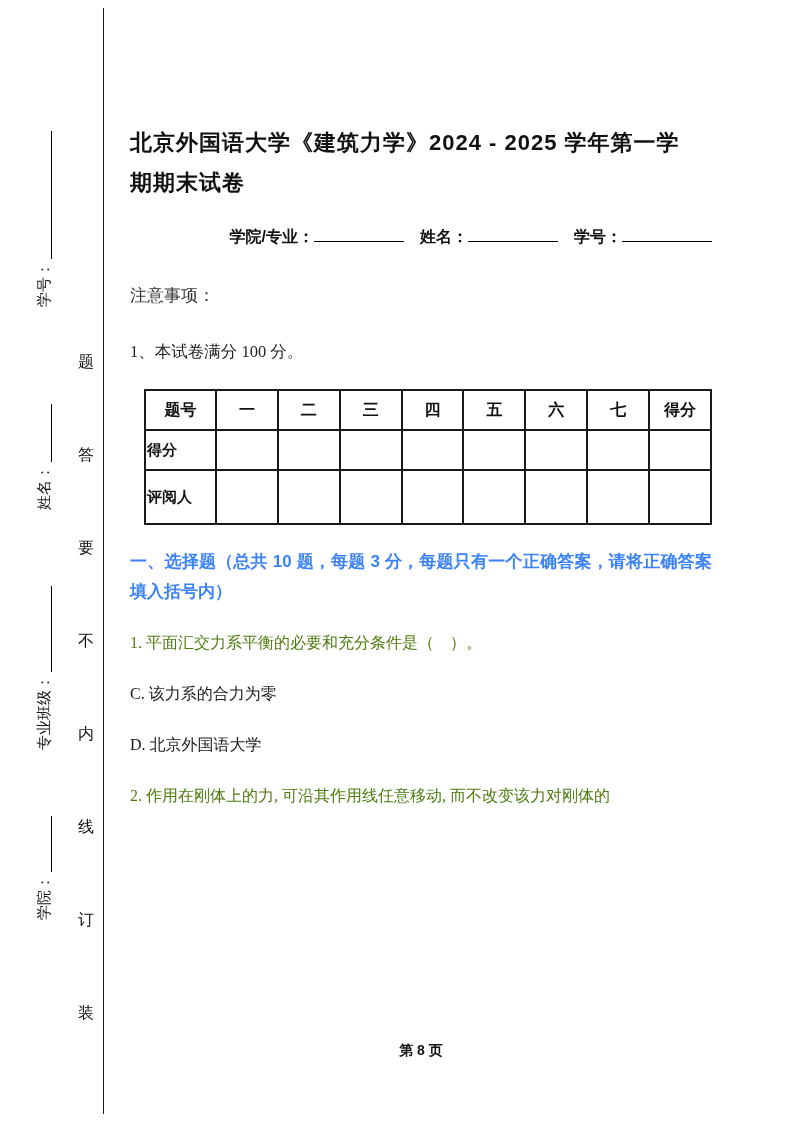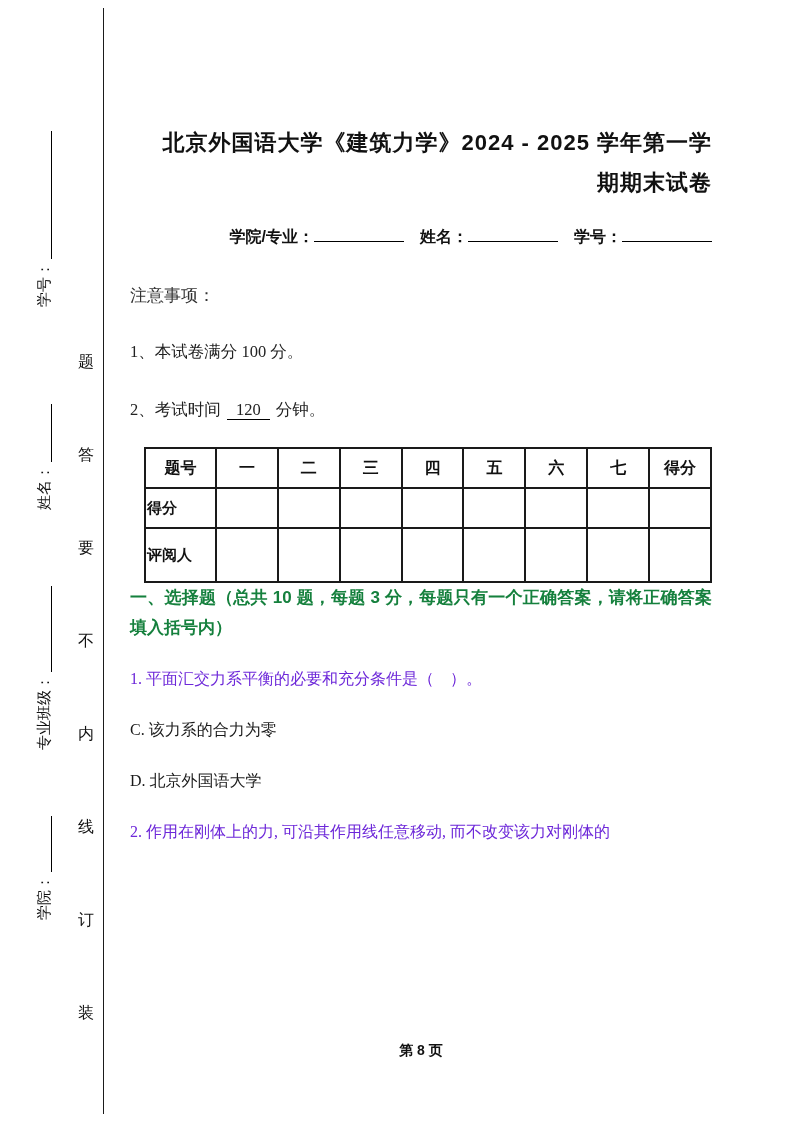--- a/index.html
+++ b/index.html
@@ -26,21 +26,21 @@
   
   .bindcol{
     position:absolute;left:77px;top:352px;height:672px;width:18px;
     display:flex;flex-direction:column;justify-content:space-between;align-items:center;
     font-size:16px;color:#111;
   }
   
   .main{position:absolute;left:130px;top:0;width:582px;padding-top:128px;}
   .title{
     font-family:"Liberation Sans","DejaVu Sans",sans-serif;
-    font-weight:bold;font-size:22px;text-align:right;line-height:1.35;letter-spacing:1px;
+    font-weight:bold;font-size:22px;text-align:left;line-height:1.35;letter-spacing:1px;
   }
   .title.l2{margin-top:10px;}
   .meta{
     margin-top:30px;text-align:right;font-weight:bold;font-size:16px;
     font-family:"Liberation Sans","DejaVu Sans",sans-serif;white-space:nowrap;
   }
   .meta .fill{display:inline-block;width:90px;height:14px;border-bottom:1.6px solid #000;margin-right:16px;vertical-align:baseline;}
   .meta .fill:last-child{margin-right:0;}
   .notice-h{margin-top:36px;font-size:17px;color:#333;}
   .notice{margin-top:34px;font-size:16.5px;color:#222;}
@@ -52,24 +52,24 @@
     border:2px solid #1a1a1a;vertical-align:middle;
     font-family:Liberation Mono, monospace;
   }
   .score-table th{width:62px;height:36px;font-size:16px;font-weight:bold;}
   .score-table .c0{width:72px;}
   .score-table td{width:62px;height:36px;font-size:15px;}
   .score-table .rlabel{font-weight:bold;font-size:15px;}
   .score-table tr.tall td{height:50px;}
   
   .sec-h{
-    font-size:17px;font-weight:bold;line-height:1.75;text-align:justify;
-    font-family:"Liberation Sans","DejaVu Sans",sans-serif;color:#15803d;
+    margin-top:22px;font-size:17px;font-weight:bold;line-height:1.75;text-align:justify;
+    font-family:"Liberation Sans","DejaVu Sans",sans-serif;color:#3b82f6;
   }
-  .q{margin-top:26px;font-size:16px;color:#6d28d9;}
+  .q{margin-top:26px;font-size:16px;color:#4d7c0f;}
   .opt{margin-top:30px;font-size:16px;color:#1a1a1a;}
   .q.second{margin-top:30px;}
   .footer{
     position:absolute;left:130px;width:582px;top:1042px;text-align:center;
     font-weight:bold;font-size:14px;font-family:"Liberation Sans","DejaVu Sans",sans-serif;
   }
 </style>
 </head>
 <body>
 
@@ -109,25 +109,20 @@
 
     <div class="title">北京外国语大学《建筑力学》2024 - 2025 学年第一学</div>
     <div class="title l2">期期末试卷</div>
 
     <div class="meta">
       <span>学院/专业：</span><span class="fill"></span><span>姓名：</span><span class="fill"></span><span>学号：</span><span class="fill"></span>
     </div>
 
     <div class="notice-h">注意事项：</div>
     <div class="notice">1、本试卷满分 100 分。</div>
-    <div class="notice second">
-      <span>2、考试时间</span>
-      <span class="uval">120</span>
-      <span>分钟。</span>
-    </div>
 
     <table class="score-table">
       <tbody>
           <tr>
         <th class="c0">题号</th>
         <th>一</th>
         <th>二</th>
         <th>三</th>
         <th>四</th>
         <th>五</th>

